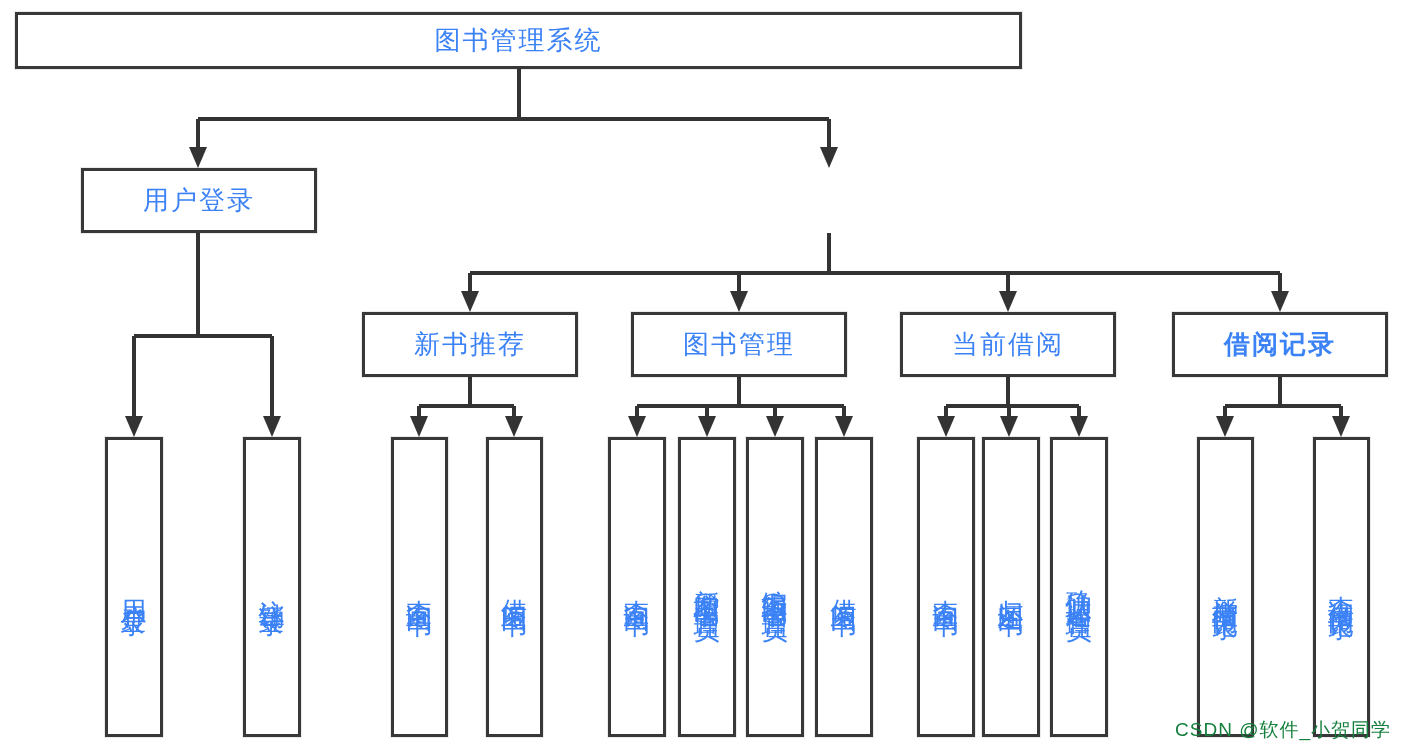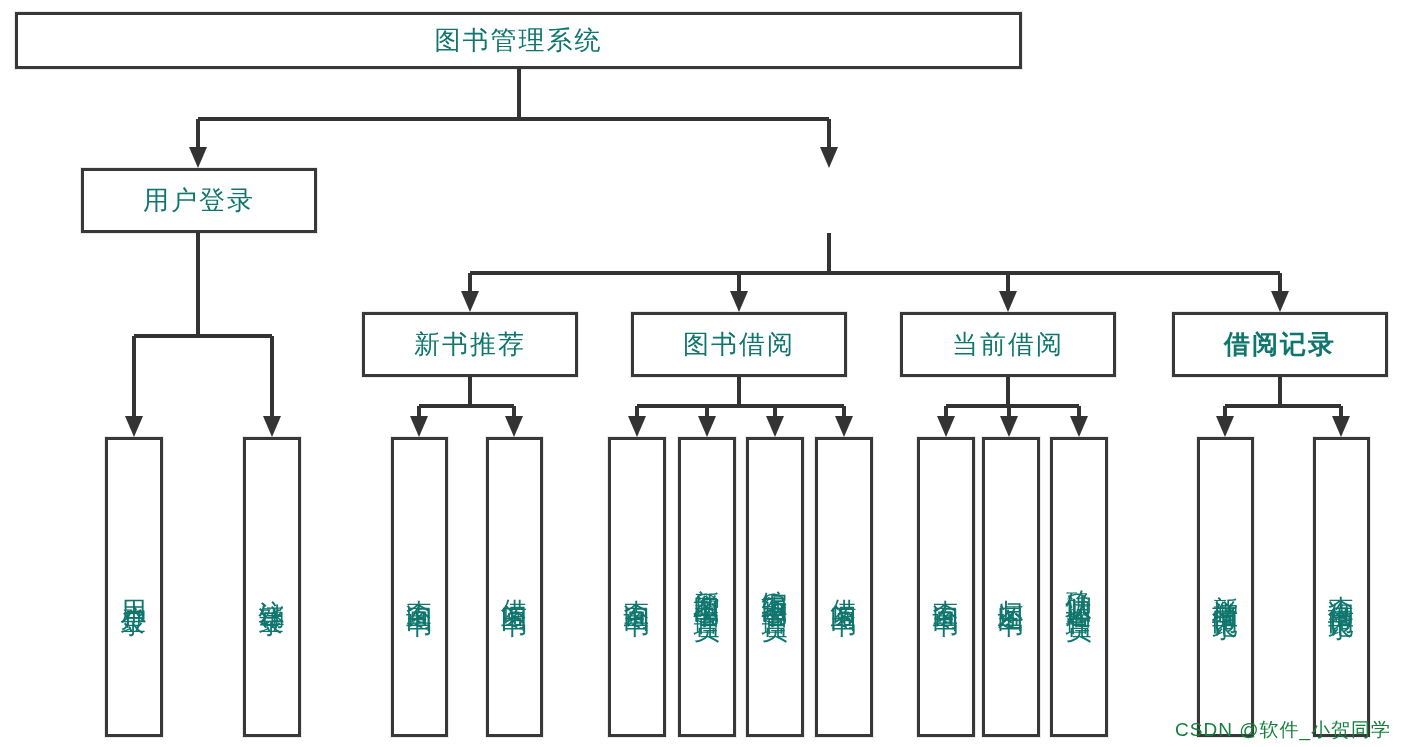--- a/index.html
+++ b/index.html
@@ -10,21 +10,21 @@
     background: #ffffff;
     font-family: "Liberation Sans", sans-serif;
     overflow: hidden;
   }
   svg.wires { position: absolute; left: 0; top: 0; width: 1405px; height: 747px; }
   .node {
     position: absolute;
     box-sizing: border-box;
     background: #ffffff;
     border: 3px solid #383838;
-    color: #0f766e;
+    color: #3b82f6;
     display: flex;
     align-items: center;
     justify-content: center;
     font-size: 26px;
     letter-spacing: 2px;
     box-shadow: 0 0 0 1px rgba(0,0,0,0.08);
   }
   .vnode {
     writing-mode: vertical-rl;
     letter-spacing: 4px;
@@ -89,21 +89,21 @@
       <polygon points="1216,416 1234,416 1225,437"></polygon>
       <polygon points="1332,416 1350,416 1341,437"></polygon>
     </g>
   </svg>
 
   <div class="node" style="left:15px; top:12px; width:1007px; height:57px;">图书管理系统</div>
 
   <div class="node" style="left:81px; top:168px; width:236px; height:65px;">用户登录</div>
 
   <div class="node" style="left:362px; top:312px; width:216px; height:65px;font-family:Liberation Mono, monospace;">新书推荐</div>
-  <div class="node" style="left:631px; top:312px; width:216px; height:65px;">图书借阅</div>
+  <div class="node" style="left:631px; top:312px; width:216px; height:65px;">图书管理</div>
   <div class="node" style="left:900px; top:312px; width:216px; height:65px;text-align:right;">当前借阅</div>
   <div class="node" style="left:1172px; top:312px; width:216px; height:65px;font-weight:bold;">借阅记录</div>
 
   <div class="node vnode" style="left:105px; top:437px; width:58px; height:300px;">用户登录</div>
   <div class="node vnode" style="left:243px; top:437px; width:58px; height:300px;">注销登录</div>
 
   <div class="node vnode" style="left:391px; top:437px; width:57px; height:300px;">查询图书</div>
   <div class="node vnode" style="left:486px; top:437px; width:57px; height:300px;">借阅图书</div>
 
   <div class="node vnode" style="left:608px; top:437px; width:58px; height:300px;">查询图书</div>

